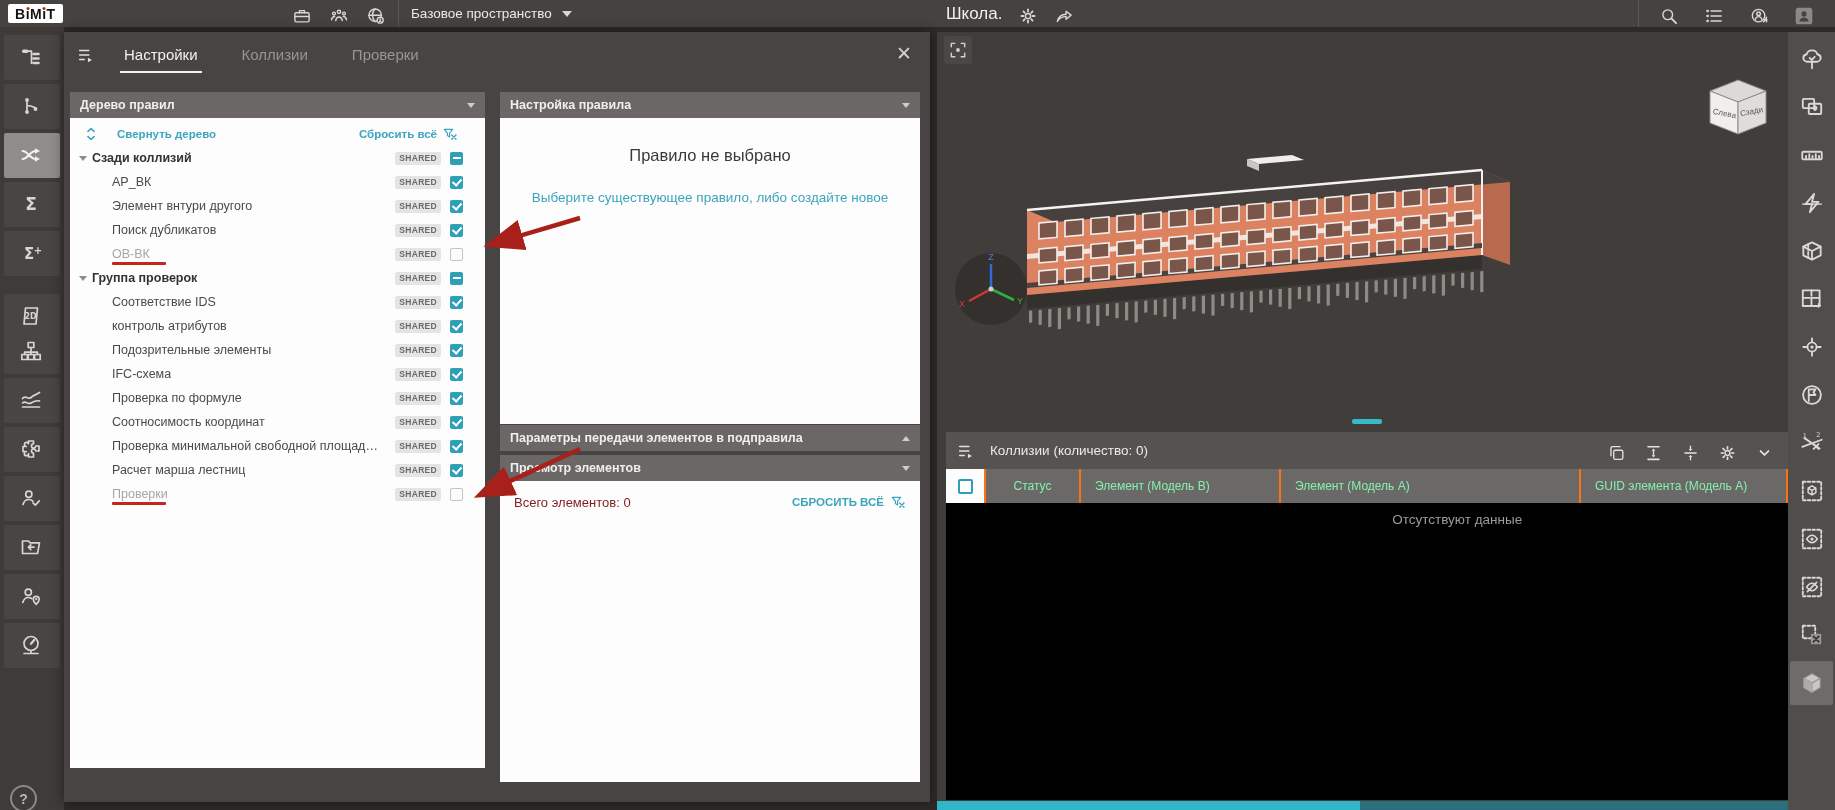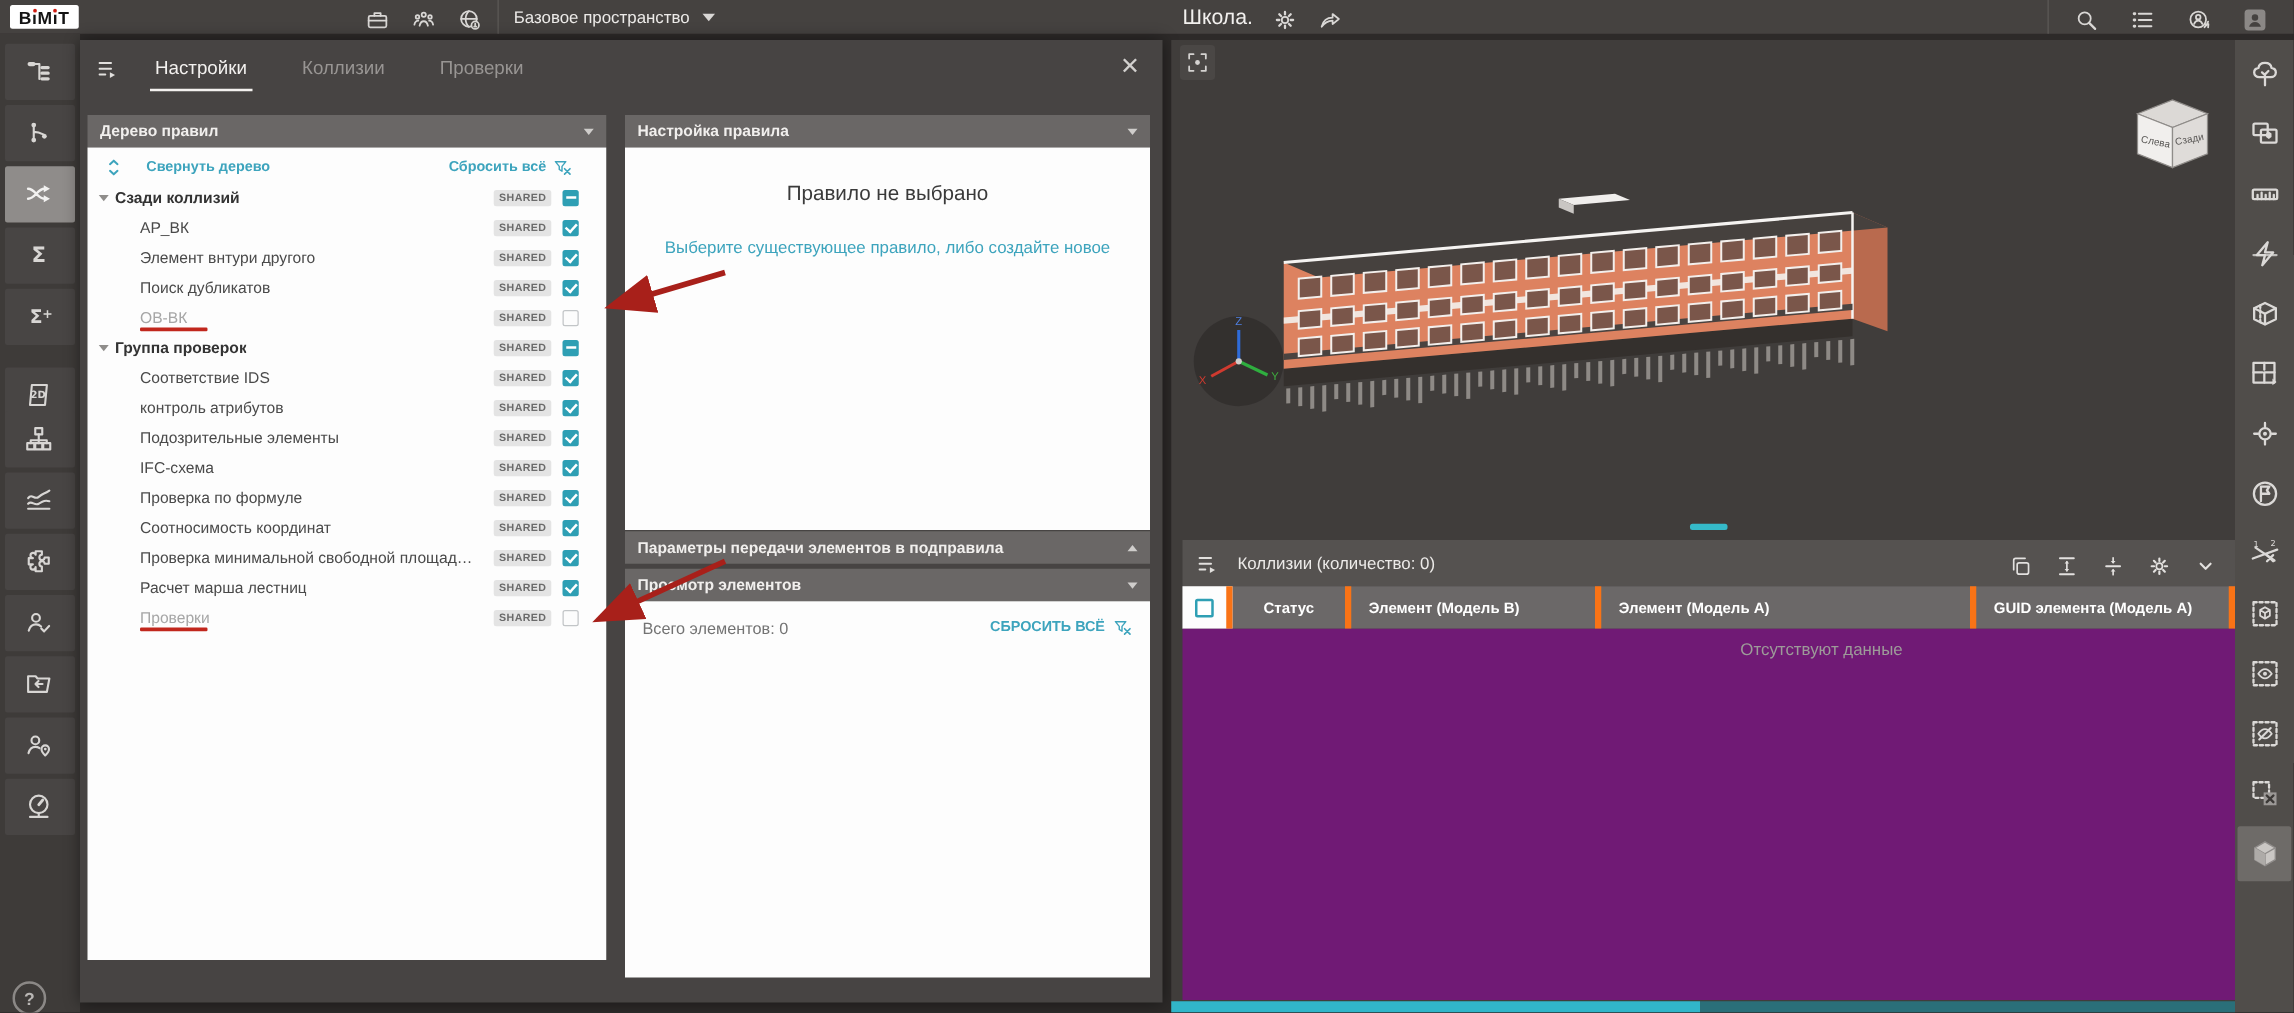--- a/index.html
+++ b/index.html
@@ -78,45 +78,45 @@
 
   #rule-section { position:absolute; left:436px; top:60px; width:420px; }
   #ns-body { background:#fdfdfd; height:306px; text-align:center; }
   #ns-title { padding-top:28px; font-size:16.5px; color:#3a3a3a; }
   #ns-hint { margin-top:24px; font-size:13.5px; color:#3da4bd; padding:0 28px; line-height:1.35; }
   .drag-handle { position:absolute; background:#35bac9; border-radius:2px; }
   #params-header { margin-top:1px; }
   #view-header { margin-top:4px; }
   #view-body { background:#fdfdfd; height:301px; }
   #view-row { display:flex; align-items:center; padding:13px 14px 0 14px; }
-  #total-label { font-size:13px; color:#737373; }
+  #total-label { font-size:13px; color:#7f1d1d; }
   #view-row .sp { flex:1; }
 
   
   #viewport { position:absolute; left:937px; top:32px; width:851px; height:778px; background:#403d3b; }
   #vp-fit { position:absolute; left:7px; top:4px; width:28px; height:28px; background:#4a4745; border-radius:3px;
     color:#d5d3d1; display:flex; align-items:center; justify-content:center; }
   #vp-fit svg { width:20px; height:20px; }
   #nav-cube { position:absolute; left:761px; top:40px; }
   #gizmo { position:absolute; left:15px; top:218px; }
   #building { position:absolute; left:75px; top:83px; }
 
   #col-handle { left:415px; top:387px; width:30px; height:5px; }
   #collisions { position:absolute; left:9px; top:400px; width:842px; height:368px; }
   #col-header { height:37px; background:#555250; display:flex; align-items:center; padding:0 14px 0 10px; }
   #col-header .mi { width:22px; height:22px; color:#e2e0de; margin-right:12px; }
   #col-title { color:#eceae8; font-size:13.5px; }
   #col-icons { margin-left:auto; display:flex; align-items:center; gap:18px; color:#e3e1df; }
   #col-icons .tb-ic { width:19px; height:19px; }
   #col-cols { height:34px; background:#6b6868; display:flex; }
-  .ccell { border-right:5px solid #f97316; display:flex; align-items:center; color:#ffffff;
-    font-size:12px; font-weight:bold; padding-left:14px; }
+  .ccell { border-right:2px solid #f97316; display:flex; align-items:center; color:#86efac;
+    font-size:12px; font-weight:normal; padding-left:14px; }
   .ccell.first { width:40px; background:#fdfdfd; justify-content:center; padding-left:0; }
   .hcb { width:15px; height:15px; border:2px solid #2e9fb4; border-radius:2px; background:#fff; }
-  #col-body { background:#701a75; height:297px; position:relative; }
+  #col-body { background:#000000; height:297px; position:relative; }
   #col-empty { position:absolute; left:53%; top:9px; color:#9d9b99; font-size:13.5px; }
 
   .bbar { position:absolute; top:769px; height:9px; }
   #bbar1 { left:0; width:423px; background:#31b5c9; }
   #bbar2 { left:423px; width:428px; background:#2a6f79; }
 
   
   #right-toolbar { position:absolute; left:1788px; top:32px; width:47px; height:778px; background:#504d4a; }
   .rtile { position:absolute; left:2px; width:43px; height:44px; display:flex; align-items:center;
     justify-content:center; color:#dbd9d7; border-radius:2px; }

